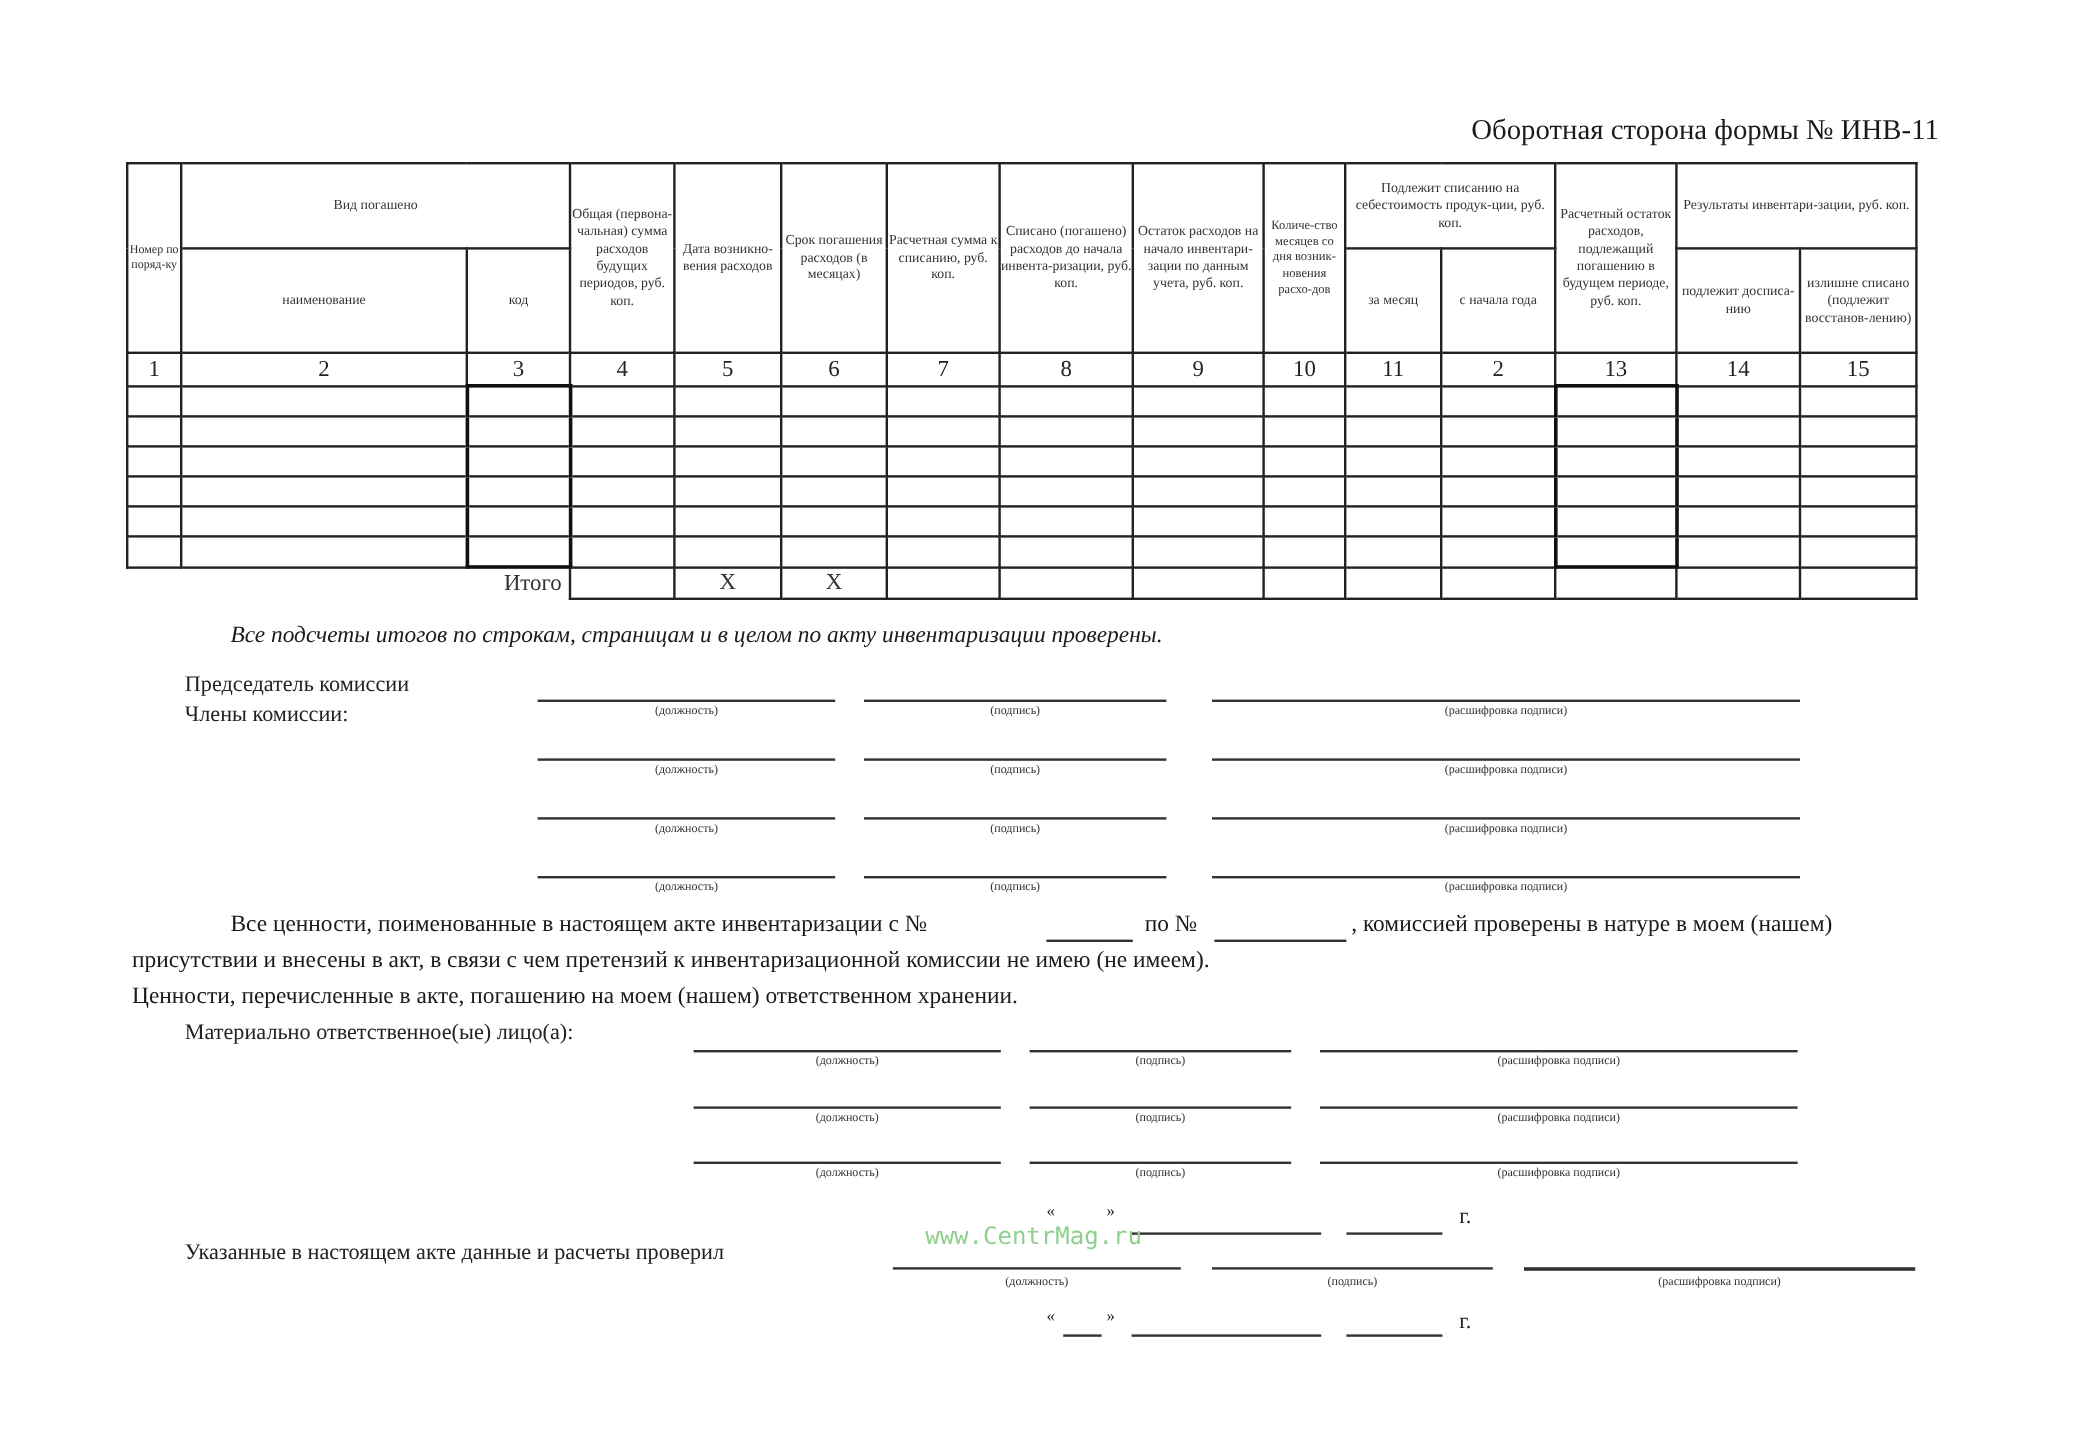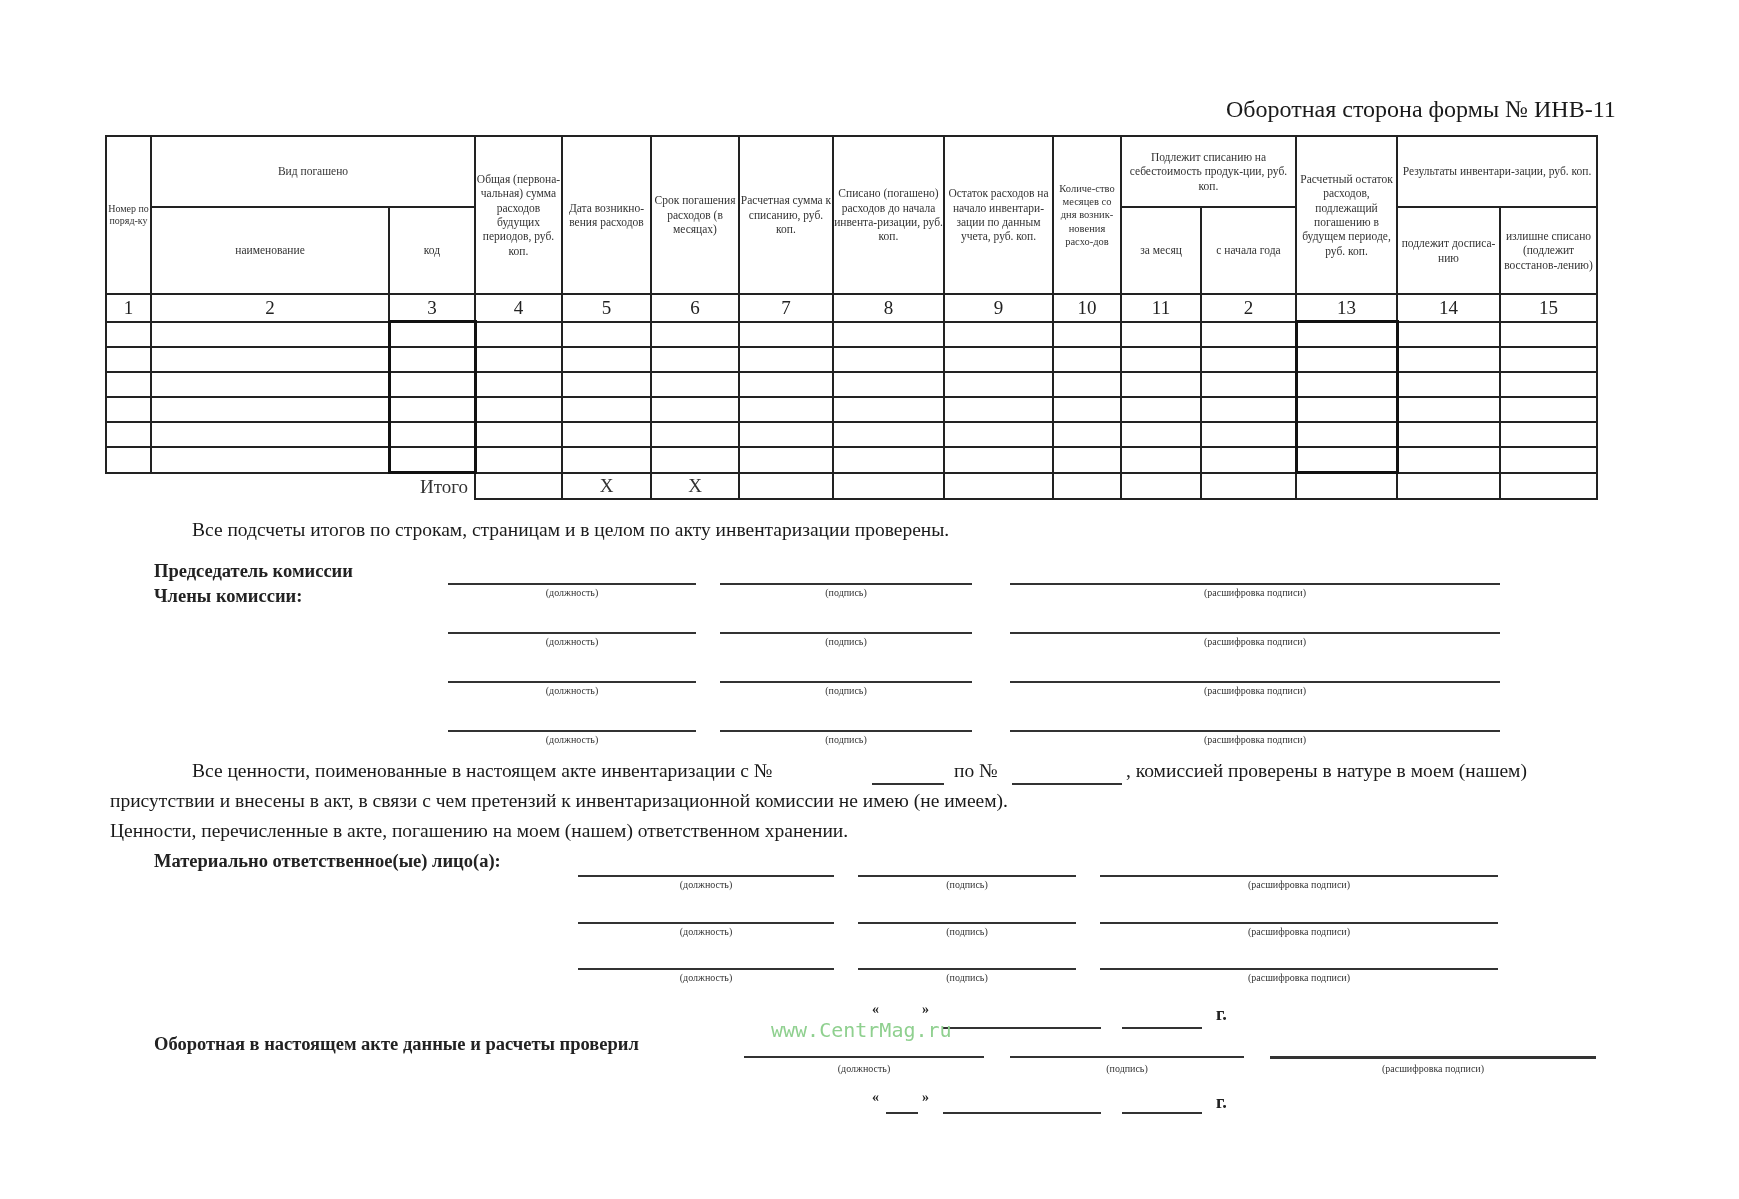--- a/index.html
+++ b/index.html
@@ -13,21 +13,21 @@
                  font-size:11.5px; line-height:1.25; color:#333; overflow:hidden; }
   table.inv tr.hdr1 td { height:69px; }
   table.inv tr.hdr2 td { height:85px; }
   table.inv tr.nums td { height:25px; font-size:19px; color:#222; line-height:1; }
   table.inv tr.row td { height:23px; }
   table.inv tr.total td { height:24px; font-size:19px; }
   table.inv td.noborder { border:none; }
   table.inv td.total-label { border:none; text-align:right; padding-right:6px; font-size:16px; }
 
   .txt { position:absolute; font-size:19.5px; white-space:nowrap; color:#1a1a1a; }
-  .lbl { position:absolute; font-size:18.5px; white-space:nowrap; color:#222;font-weight:bold; }
+  .lbl { position:absolute; font-size:18.5px; white-space:nowrap; color:#222; }
   .line { position:absolute; height:0; border-top:2.5px solid #333; }
   .cap { position:absolute; font-size:10px; color:#333; text-align:center; white-space:nowrap; }
   .watermark { position:absolute; left:771px; top:1018px; font-family:"DejaVu Sans Mono","Liberation Mono",monospace;
                font-size:20px; color:#8fd08f; white-space:nowrap; }
 </style>
 </head>
 <body>
 
 <div class="abs form-caption">Оборотная сторона формы № ИНВ-11</div>
 
@@ -208,21 +208,21 @@
     <td></td>
     <td></td>
     <td></td>
     <td></td>
     <td></td>
     <td></td>
   </tr>
 </tbody>
   </table>
 
-<div class="txt" style="left:192px;top:519px;">Все подсчеты итогов по строкам, страницам и в целом по акту инвентаризации проверены.</div>
+<div class="txt" style="left:192px;top:519px;font-style:italic;">Все подсчеты итогов по строкам, страницам и в целом по акту инвентаризации проверены.</div>
 
 <div class="lbl" style="left:154px;top:561px;">Председатель комиссии</div>
 <div class="lbl" style="left:154px;top:586px;">Члены комиссии:</div>
 <div id="commission-lines">
     <div class="line" style="left: 448px; top: 583px; width: 248px;"></div>
     <div class="cap" style="left: 448px; top: 587px; width: 248px;">(должность)</div>
     <div class="line" style="left: 720px; top: 583px; width: 252px;"></div>
     <div class="cap" style="left: 720px; top: 587px; width: 252px;">(подпись)</div>
     <div class="line" style="left: 1010px; top: 583px; width: 490px;"></div>
     <div class="cap" style="left: 1010px; top: 587px; width: 490px;">(расшифровка подписи)</div>
@@ -269,21 +269,21 @@
     <div class="line" style="left: 1100px; top: 922px; width: 398px;"></div>
     <div class="cap" style="left: 1100px; top: 926px; width: 398px;">(расшифровка подписи)</div>
     <div class="line" style="left: 578px; top: 968px; width: 256px;"></div>
     <div class="cap" style="left: 578px; top: 972px; width: 256px;">(должность)</div>
     <div class="line" style="left: 858px; top: 968px; width: 218px;"></div>
     <div class="cap" style="left: 858px; top: 972px; width: 218px;">(подпись)</div>
     <div class="line" style="left: 1100px; top: 968px; width: 398px;"></div>
     <div class="cap" style="left: 1100px; top: 972px; width: 398px;">(расшифровка подписи)</div>
   </div>
 
-<div class="lbl" style="left:154px;top:1034px;">Оборотная в настоящем акте данные и расчеты проверил</div>
+<div class="lbl" style="left:154px;top:1034px;">Указанные в настоящем акте данные и расчеты проверил</div>
 
 <div class="lbl" style="left:872px;top:1002px;font-size:14px;">«</div>
 <div class="lbl" style="left:922px;top:1002px;font-size:14px;">»</div>
 <div class="line" style="left:943px;top:1027px;width:158px;"></div>
 <div class="line" style="left:1122px;top:1027px;width:80px;"></div>
 <div class="lbl" style="left:1216px;top:1004px;">г.</div>
 
 <div class="line" style="left:744px;top:1056px;width:240px;"></div>
 <div class="cap" style="left:744px;top:1063px;width:240px;">(должность)</div>
 <div class="line" style="left:1010px;top:1056px;width:234px;"></div>

